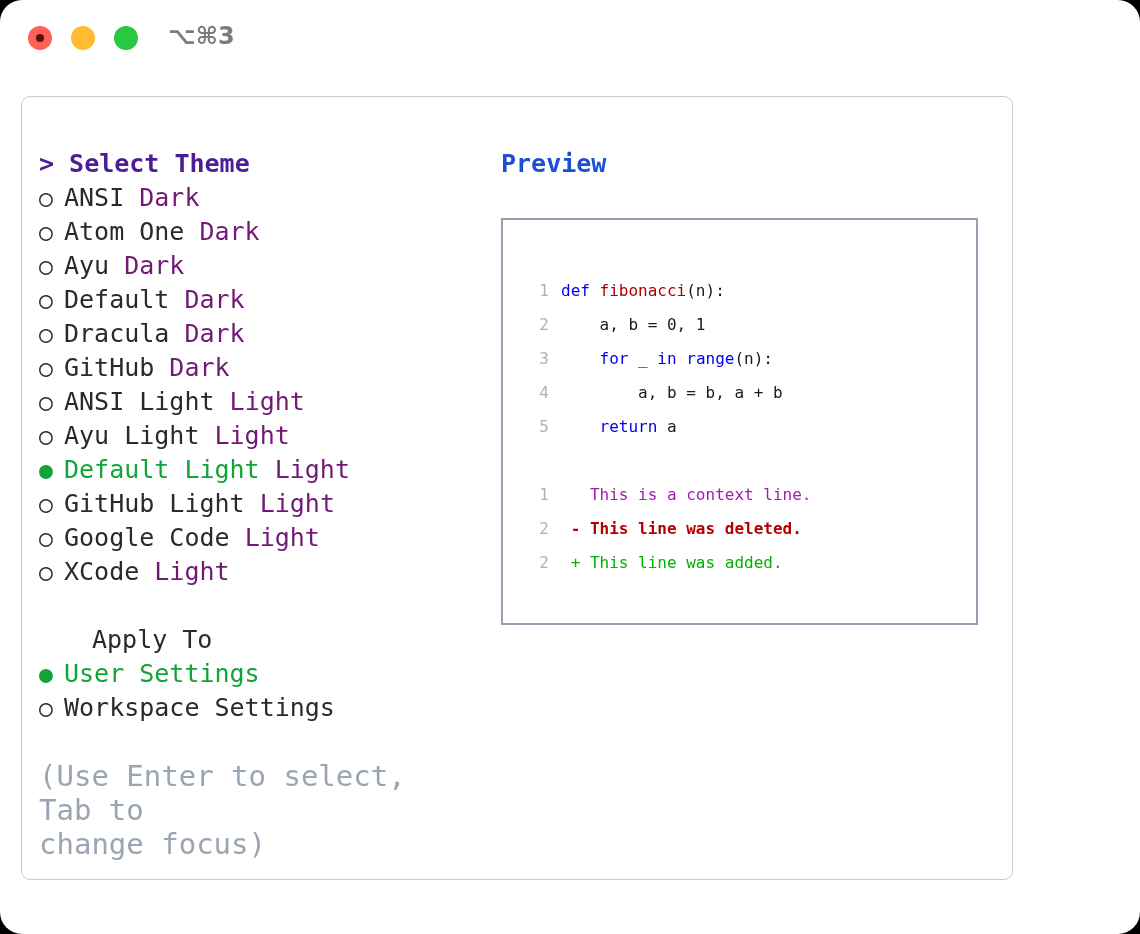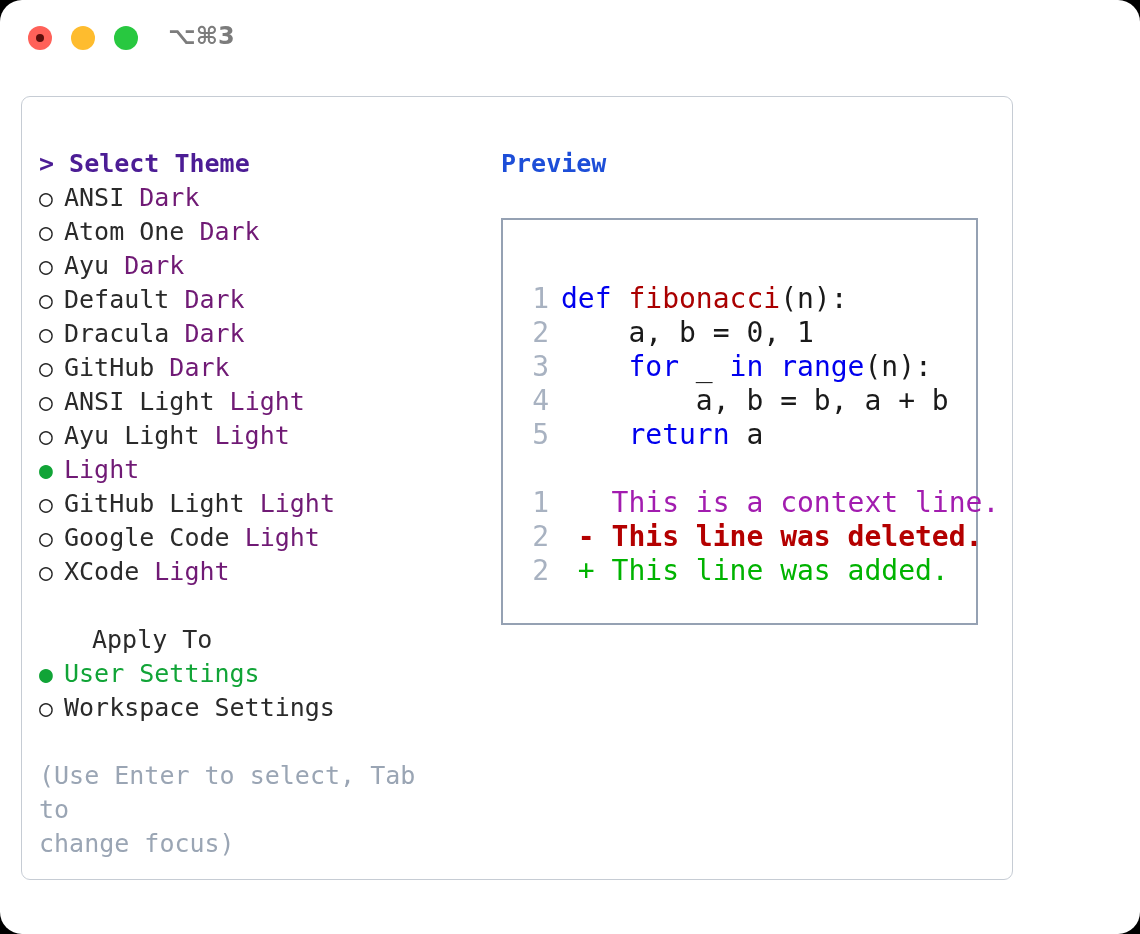--- a/index.html
+++ b/index.html
@@ -112,21 +112,21 @@
   .bullet.blank { color: transparent; }
   .opt-label { color: #2a2a2a; }
   .opt.selected .opt-label { color: #11a437; }
   .opt-tag { color: #701a75; }
   .group-head {
     margin-top: 34px;
     gap: 28px;
   }
   .hint {
     margin-top: 34px;
-    font-size: 25px;
+    font-size: 29px;
     line-height: 34px;
     color: #9aa5b4;
     width: 400px;
     white-space: pre-wrap;
   }
   
   .right-col {
     position: absolute;
     left: 479px; top: 50px;
     width: 490px;
@@ -142,22 +142,22 @@
     margin-top: 37px;
     width: 477px;
     height: 407px;
     border: 2px solid #95a1b3;
     box-sizing: border-box;
     background: #fff;
     position: relative;
   }
   .code {
     position: absolute;
-    left: 20px; top: 62px;
-    font-size: 28px;
+    left: 20px; top: 54px;
+    font-size: 16px;
     line-height: 34px;
     white-space: pre;
   }
   .code-line { white-space: pre; }
   .ln {
     color: #a8b2c1;
     display: inline-block;
     width: 26px;
     text-align: right;
     margin-right: 12px;
@@ -191,21 +191,21 @@
         <div class="section-head">&gt; Select Theme</div>
         <div class="opt-list" id="theme-list">
             <div class="opt"><span class="bullet">○</span><span class="opt-label">ANSI </span><span class="opt-tag">Dark</span></div>
             <div class="opt"><span class="bullet">○</span><span class="opt-label">Atom One </span><span class="opt-tag">Dark</span></div>
             <div class="opt"><span class="bullet">○</span><span class="opt-label">Ayu </span><span class="opt-tag">Dark</span></div>
             <div class="opt"><span class="bullet">○</span><span class="opt-label">Default </span><span class="opt-tag">Dark</span></div>
             <div class="opt"><span class="bullet">○</span><span class="opt-label">Dracula </span><span class="opt-tag">Dark</span></div>
             <div class="opt"><span class="bullet">○</span><span class="opt-label">GitHub </span><span class="opt-tag">Dark</span></div>
             <div class="opt"><span class="bullet">○</span><span class="opt-label">ANSI Light </span><span class="opt-tag">Light</span></div>
             <div class="opt"><span class="bullet">○</span><span class="opt-label">Ayu Light </span><span class="opt-tag">Light</span></div>
-            <div class="opt selected"><span class="bullet sel">●</span><span class="opt-tag">Light</span></div>
+            <div class="opt selected"><span class="bullet sel">●</span><span class="opt-label">Default Light </span><span class="opt-tag">Light</span></div>
             <div class="opt"><span class="bullet">○</span><span class="opt-label">GitHub Light </span><span class="opt-tag">Light</span></div>
             <div class="opt"><span class="bullet">○</span><span class="opt-label">Google Code </span><span class="opt-tag">Light</span></div>
             <div class="opt"><span class="bullet">○</span><span class="opt-label">XCode </span><span class="opt-tag">Light</span></div>
           </div>
 
         <div class="opt group-head">
           <span class="bullet blank">○</span>
           <span class="opt-label">Apply To</span>
         </div>
         <div id="apply-list">

